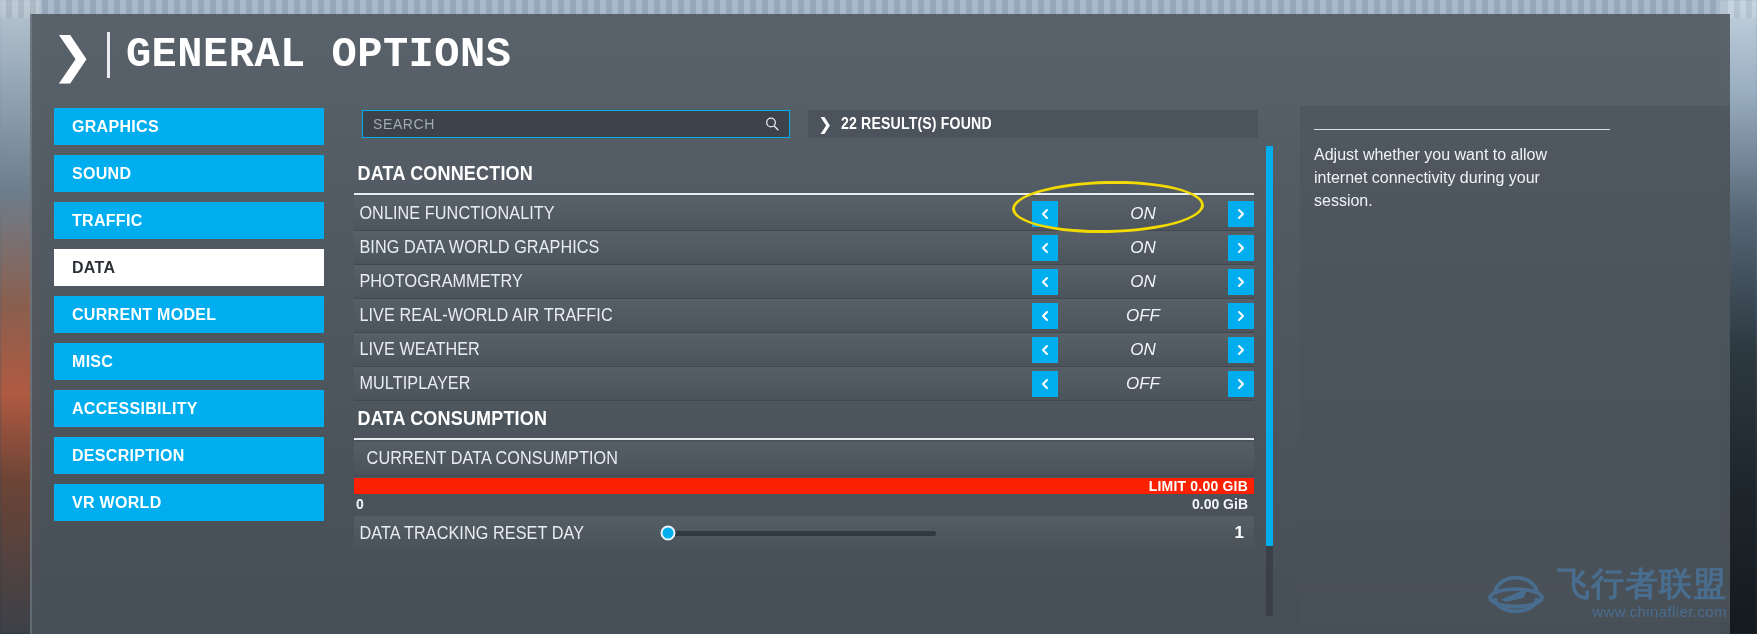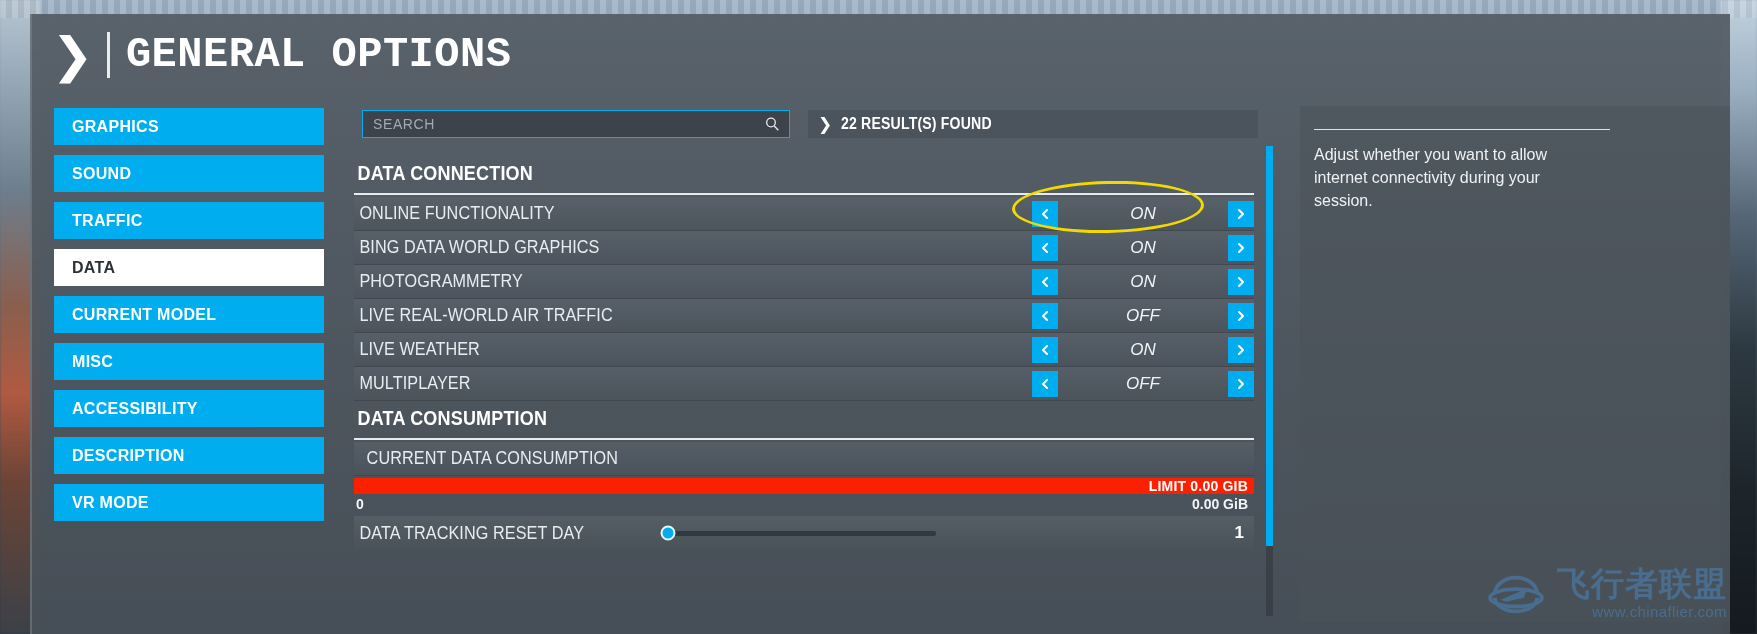--- a/index.html
+++ b/index.html
@@ -405,21 +405,21 @@
       <div class="side-item">
           <span>MISC</span>
         </div>
       <div class="side-item">
           <span>ACCESSIBILITY</span>
         </div>
       <div class="side-item">
           <span>DESCRIPTION</span>
         </div>
       <div class="side-item">
-          <span>VR MODE</span>
+          <span>VR WORLD</span>
         </div>
     </div>
 
     <div class="content">
 
       <div class="search-row">
         <div class="search-box">
           <input type="text" placeholder="SEARCH" style="">
           <span class="search-icon">
             <svg viewBox="0 0 16 16" width="15" height="15">

